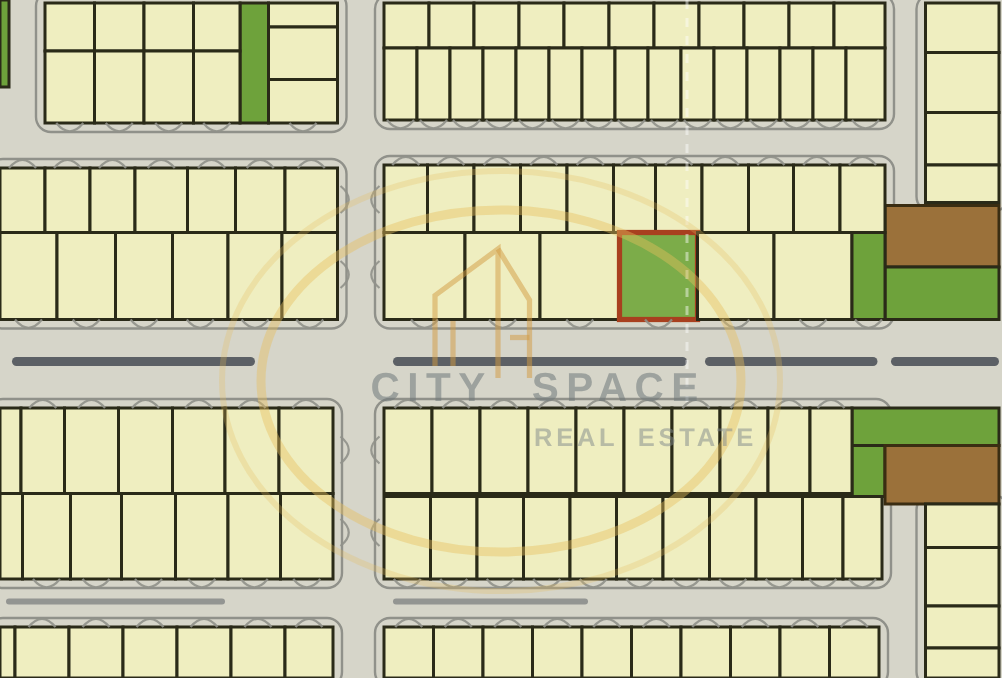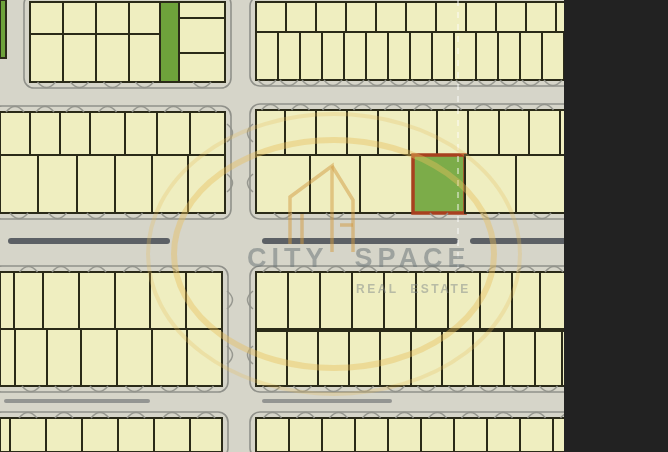--- a/index.html
+++ b/index.html
@@ -1,38 +1,38 @@
 <!DOCTYPE html>
 <html><head>
 <meta charset="utf-8">
 <style>
   html,body{margin:0;padding:0;background:#222;}
   .stage{
     position:relative;
-    width:564px;height:452px;
+    width:668px;height:452px;
     overflow:hidden;
     background:#d6d5c9;
     font-family:"Liberation Sans", sans-serif;
   }
   .stage svg{position:absolute;left:0;top:0;display:block;}
   .wm-text{
     position:absolute;
     pointer-events:none;
     white-space:nowrap;
     font-family:"Liberation Sans", sans-serif;
   }
   .wm-title{
     left:247px;top:243px;
     font-size:27px;font-weight:bold;
     letter-spacing:5px;word-spacing:14px;
     color:rgba(112,120,122,0.55);
   }
   .wm-subtitle{
     left:356px;top:282px;
-    font-size:12px;font-weight:bold;
+    font-size:17px;font-weight:bold;
     letter-spacing:2.5px;word-spacing:6px;
     color:rgba(128,136,138,0.5);
   }
 </style>
 </head>
 <body>
 
 <div class="stage">
   <svg id="map" width="668" height="452" viewBox="0 0 668 452">
       <rect x="0" y="0" width="668" height="452" fill="#d6d5c9"></rect>

